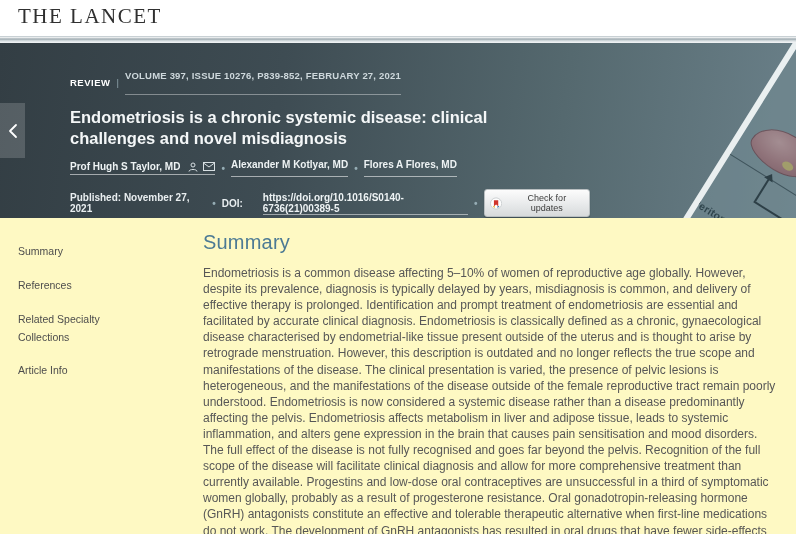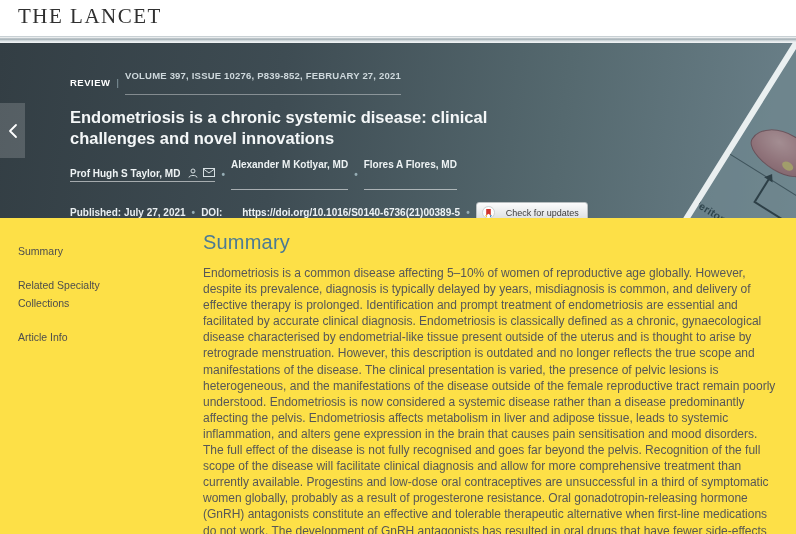--- a/index.html
+++ b/index.html
@@ -82,37 +82,37 @@
     color:#ced8dc; text-decoration:none; font-weight:700;
     border-bottom:1px solid rgba(255,255,255,.38); padding-bottom:13px; letter-spacing:.2px;
   }
   .hero-title {
     margin-top:12px; width:440px;
     font-size:16.5px; line-height:21px; font-weight:600; color:#f4f7f8;
   }
   .authors { margin-top:10px; font-size:10px; font-weight:700; color:#eef3f4; display:flex; align-items:center; }
   .author-wrap { display:inline-flex; align-items:center; border-bottom:1px solid rgba(255,255,255,.55); padding-bottom:2px; }
   .author-link { color:#eef3f4; text-decoration:none; }
-  .author-link.solo { border-bottom:1px solid rgba(255,255,255,.55); padding-bottom:19px; }
+  .author-link.solo { border-bottom:1px solid rgba(255,255,255,.55); padding-bottom:6px; }
   .author-icons { display:inline-flex; gap:5px; margin-left:8px; }
   .author-icons svg { display:block; }
   .dot { color:#96adb5; margin:0 6px; font-size:10px; }
   .pubrow { margin-top:12px; display:flex; align-items:center; font-size:10px; font-weight:600; color:#e9eef0; }
   .doi-label { margin-right:20px; }
   .doi-link { color:#eef3f4; text-decoration:none; border-bottom:1px solid rgba(255,255,255,.5); padding-bottom:0; }
   .check-btn {
     display:inline-flex; align-items:center; gap:11px;
     padding:3px 8px 3px 5px; border:1px solid #b9bfc1; border-radius:3px;
     background:linear-gradient(to bottom,#fcfcfc 0%,#e8eaeb 55%,#d7dadb 100%);
     font-family:"Liberation Sans", sans-serif; font-size:9px; color:#3c3c3c; cursor:pointer;
     box-shadow:0 1px 1px rgba(0,0,0,.25);
   }
 
   
-  .content { position:absolute; top:218px; left:0; width:796px; height:316px; background:#fde047; }
+  .content { position:absolute; top:218px; left:0; width:796px; height:316px; background:#fef9c3; }
   .sidebar { position:absolute; left:18px; top:25px; width:120px; list-style:none; }
   .sidebar li { margin-bottom:16px; }
   .sidebar a {
     font-size:10.5px; color:#4d4d4d; text-decoration:none; line-height:1.7; display:block; width:110px;
   }
   .main-col { position:absolute; left:203px; top:13px; width:578px; }
   .summary-heading { font-size:20px; font-weight:400; color:#4c7a94; letter-spacing:.2px; }
   .summary-body {
     margin-top:11px; width:576px;
     font-size:12px; line-height:16.1px; color:#575757;
@@ -145,21 +145,21 @@
       </svg>
     </button>
 
     <div class="hero-content">
       <div class="eyebrow">
         <span class="review">REVIEW</span>
         <span class="pipe">|</span>
         <a class="citation">VOLUME 397, ISSUE 10276, P839-852, FEBRUARY 27, 2021</a>
       </div>
 
-      <h1 class="hero-title">Endometriosis is a chronic systemic disease: clinical challenges and novel innovations</h1>
+      <h1 class="hero-title">Endometriosis is a chronic systemic disease: clinical challenges and novel misdiagnosis</h1>
 
       <div class="authors">
         <span class="author-wrap">
           <a class="author-link">Prof Hugh S Taylor, MD</a>
           <span class="author-icons">
             <svg width="10" height="10" viewBox="0 0 10 10">
               <circle cx="5" cy="3" r="2" fill="none" stroke="#d7dfe2" stroke-width="1"></circle>
               <path d="M1 9.5 C1 6.8 9 6.8 9 9.5" fill="none" stroke="#d7dfe2" stroke-width="1"></path>
             </svg>
             <svg width="12" height="9" viewBox="0 0 12 9">
@@ -168,21 +168,21 @@
             </svg>
           </span>
         </span>
         <span class="dot">•</span>
         <a class="author-link solo">Alexander M Kotlyar, MD</a>
         <span class="dot">•</span>
         <a class="author-link solo">Flores A Flores, MD</a>
       </div>
 
       <div class="pubrow">
-        <span>Published: July 27, 2021</span>
+        <span>Published: November 27, 2021</span>
         <span class="dot">•</span>
         <span class="doi-label">DOI:</span>
         <a class="doi-link">https://doi.org/10.1016/S0140-6736(21)00389-5</a>
         <span class="dot">•</span>
         <button class="check-btn">
           <svg width="13" height="13" viewBox="0 0 13 13">
             <circle cx="6.5" cy="6.5" r="6" fill="#fdfdfd" stroke="#c2c7c9" stroke-width="0.8"></circle>
             <path d="M4.2 3 h4.6 v6.5 l-2.3 -1.8 l-2.3 1.8 z" fill="#d0342c"></path>
             <path d="M3 9.2 a6 6 0 0 0 2 2.4 l0 -2.4 z" fill="#e8b93c"></path>
             <path d="M10 9.2 a6 6 0 0 1 -2 2.4 l0 -2.4 z" fill="#3c7fb5"></path>
@@ -192,20 +192,23 @@
       </div>
     </div>
   </section>
 
   <div class="content">
     <ul class="sidebar">
       <li>
           <a>Summary</a>
         </li>
       <li>
+          <a>References</a>
+        </li>
+      <li>
           <a>Related Specialty Collections</a>
         </li>
       <li>
           <a>Article Info</a>
         </li>
     </ul>
 
     <main class="main-col">
       <h2 class="summary-heading">Summary</h2>
       <p class="summary-body">Endometriosis is a common disease affecting 5–10% of women of reproductive age globally. However, despite its prevalence, diagnosis is typically delayed by years, misdiagnosis is common, and delivery of effective therapy is prolonged. Identification and prompt treatment of endometriosis are essential and facilitated by accurate clinical diagnosis. Endometriosis is classically defined as a chronic, gynaecological disease characterised by endometrial-like tissue present outside of the uterus and is thought to arise by retrograde menstruation. However, this description is outdated and no longer reflects the true scope and manifestations of the disease. The clinical presentation is varied, the presence of pelvic lesions is heterogeneous, and the manifestations of the disease outside of the female reproductive tract remain poorly understood. Endometriosis is now considered a systemic disease rather than a disease predominantly affecting the pelvis. Endometriosis affects metabolism in liver and adipose tissue, leads to systemic inflammation, and alters gene expression in the brain that causes pain sensitisation and mood disorders. The full effect of the disease is not fully recognised and goes far beyond the pelvis. Recognition of the full scope of the disease will facilitate clinical diagnosis and allow for more comprehensive treatment than currently available. Progestins and low-dose oral contraceptives are unsuccessful in a third of symptomatic women globally, probably as a result of progesterone resistance. Oral gonadotropin-releasing hormone (GnRH) antagonists constitute an effective and tolerable therapeutic alternative when first-line medications do not work. The development of GnRH antagonists has resulted in oral drugs that have fewer side-effects than other therapies and has allowed for rapid movement between treatments to optimise and personalise endometriosis care. In this Review, we discuss the latest understanding of endometriosis as a systemic disease with multiple manifestations outside the parameters of classic gynaecological disease.</p>

